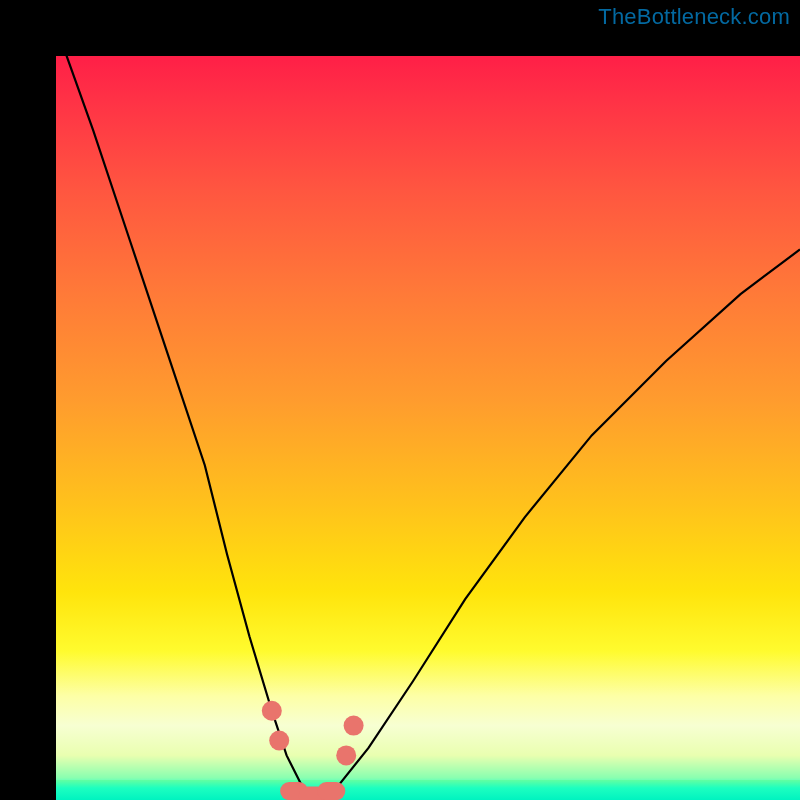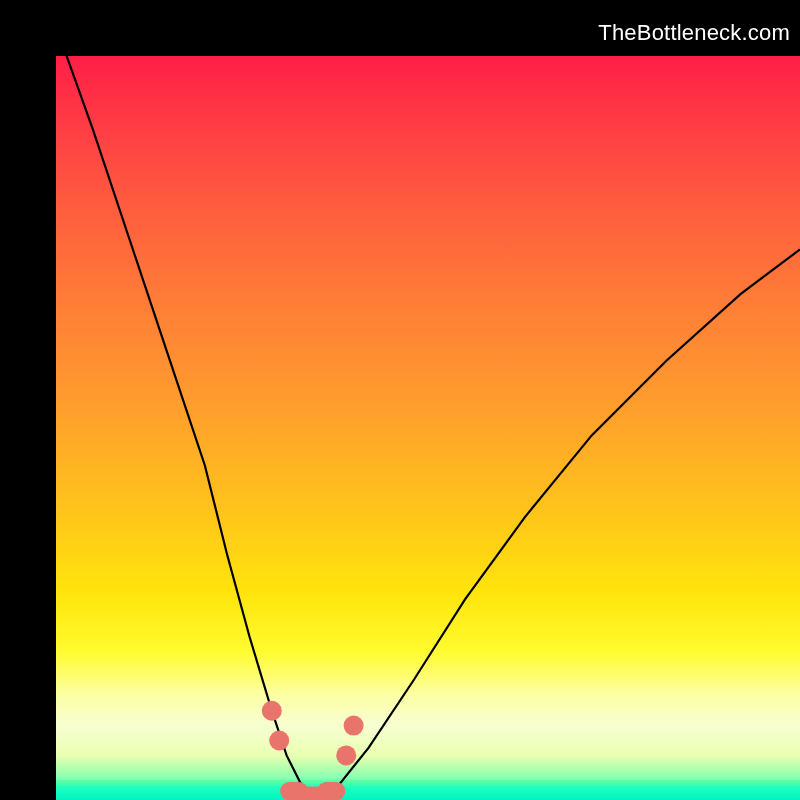--- a/index.html
+++ b/index.html
@@ -13,23 +13,23 @@
   }
   .frame {
     position: absolute;
     top: 0; left: 0;
     width: 800px; height: 800px;
     box-sizing: border-box;
     border: 28px solid #000;
   }
   .watermark {
     position: absolute;
-    top: 20px;
+    top: 4px;
     right: 10px;
-    color: #ffffff;
+    color: #0369a1;
     font-size: 22px;
     font-family: Arial, sans-serif;
     letter-spacing: 0.2px;
     z-index: 50;
     user-select: none;
   }
   .plot {
     position: absolute;
     top: 28px; left: 28px;
     width: 744px; height: 744px;

